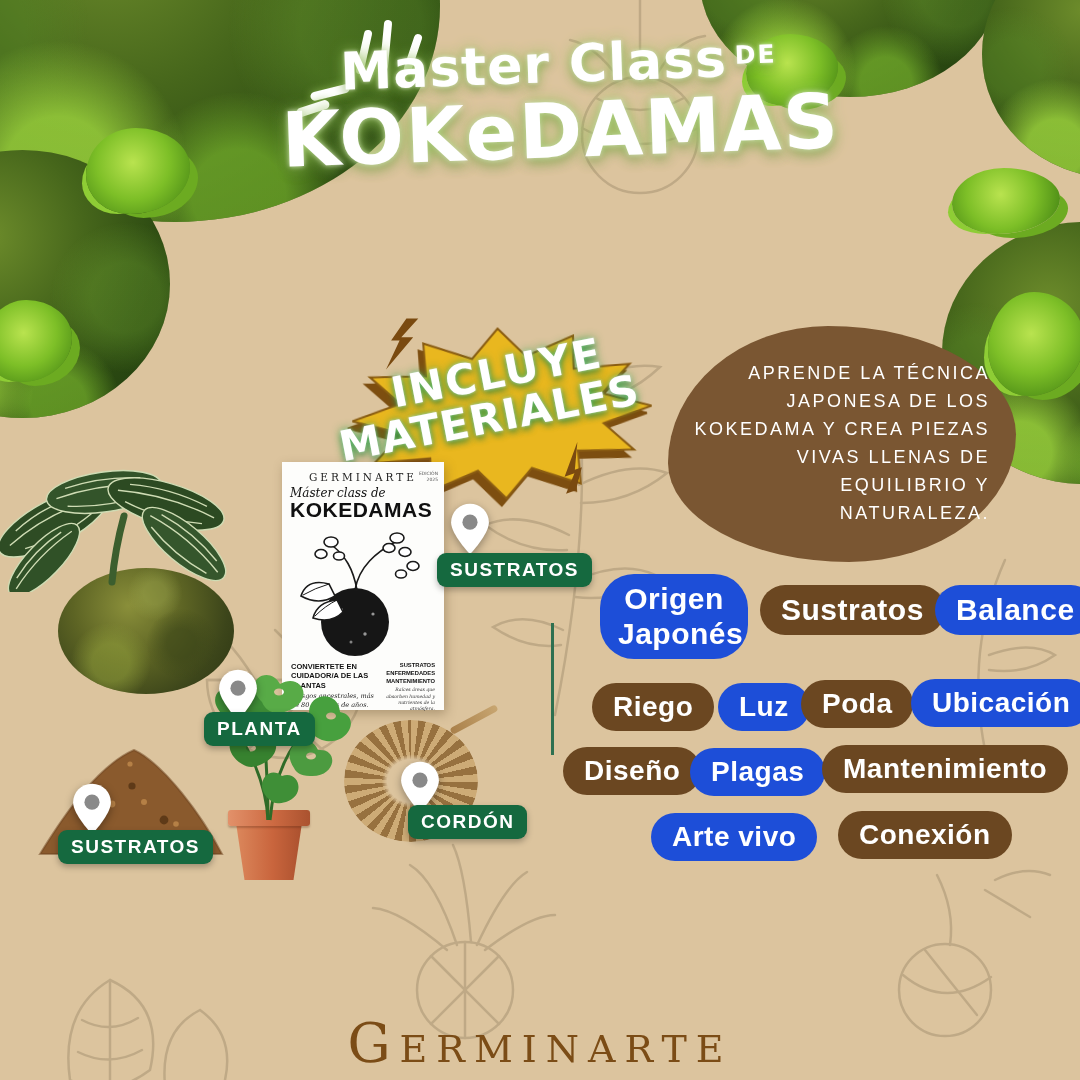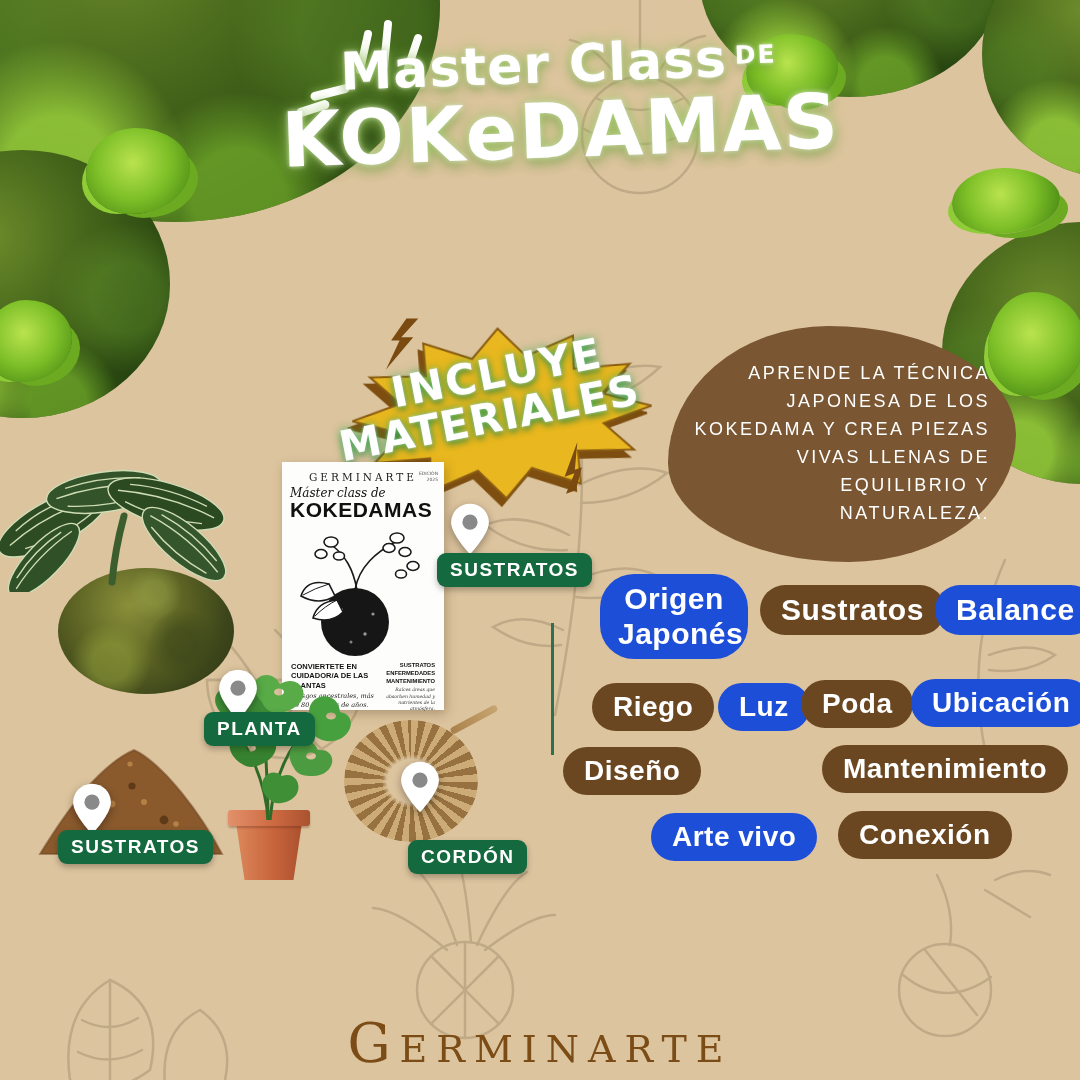--- a/index.html
+++ b/index.html
@@ -367,30 +367,31 @@
       <circle cx="12" cy="11.2" r="4.2" fill="rgba(40,40,40,.55)"></circle>
     </svg>
   <svg class="pin" style="left:398px;top:760px;" width="44" height="54" viewBox="0 0 24 30">
       <path d="M12 1 C6 1 1.5 5.6 1.5 11.4 C1.5 18 12 29 12 29 C12 29 22.5 18 22.5 11.4 C22.5 5.6 18 1 12 1 Z" fill="#fff"></path>
       <circle cx="12" cy="11.2" r="4.2" fill="rgba(40,40,40,.55)"></circle>
     </svg>
 
   <div class="tag" style="left:437px;top:553px;">SUSTRATOS</div>
   <div class="tag" style="left:204px;top:712px;">PLANTA</div>
   <div class="tag" style="left:58px;top:830px;">SUSTRATOS</div>
-  <div class="tag" style="left:408px;top:840px;">CORDÓN</div>
+  <div class="tag" style="left:408px;top:805px;">CORDÓN</div>
 
   <div class="divider"></div>
   <div class="pill orange pill-origen">Origen Japonés</div>
   <div class="pill dark pill-sustratos">Sustratos</div>
   <div class="pill orange pill-balance">Balance</div>
   <div class="pill dark pill-riego">Riego</div>
   <div class="pill orange pill-luz">Luz</div>
   <div class="pill dark pill-poda">Poda</div>
   <div class="pill orange pill-ubicacion">Ubicación</div>
   <div class="pill dark pill-diseno">Diseño</div>
+  <div class="pill orange pill-plagas">Plagas</div>
   <div class="pill dark pill-mantenimiento">Mantenimiento</div>
   <div class="pill orange pill-artevivo">Arte vivo</div>
   <div class="pill dark pill-conexion">Conexión</div>
 
   <div class="footer-brand">Germinarte</div>
 
 </div>
 
 </body></html>

